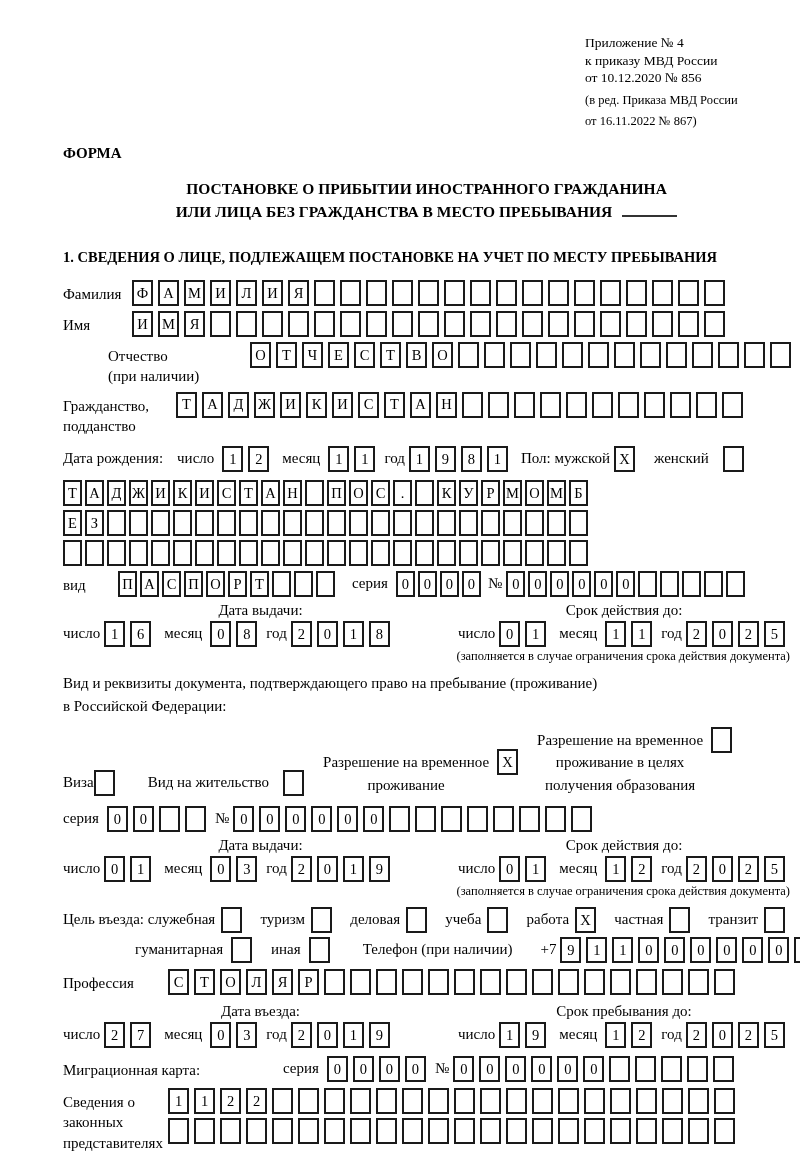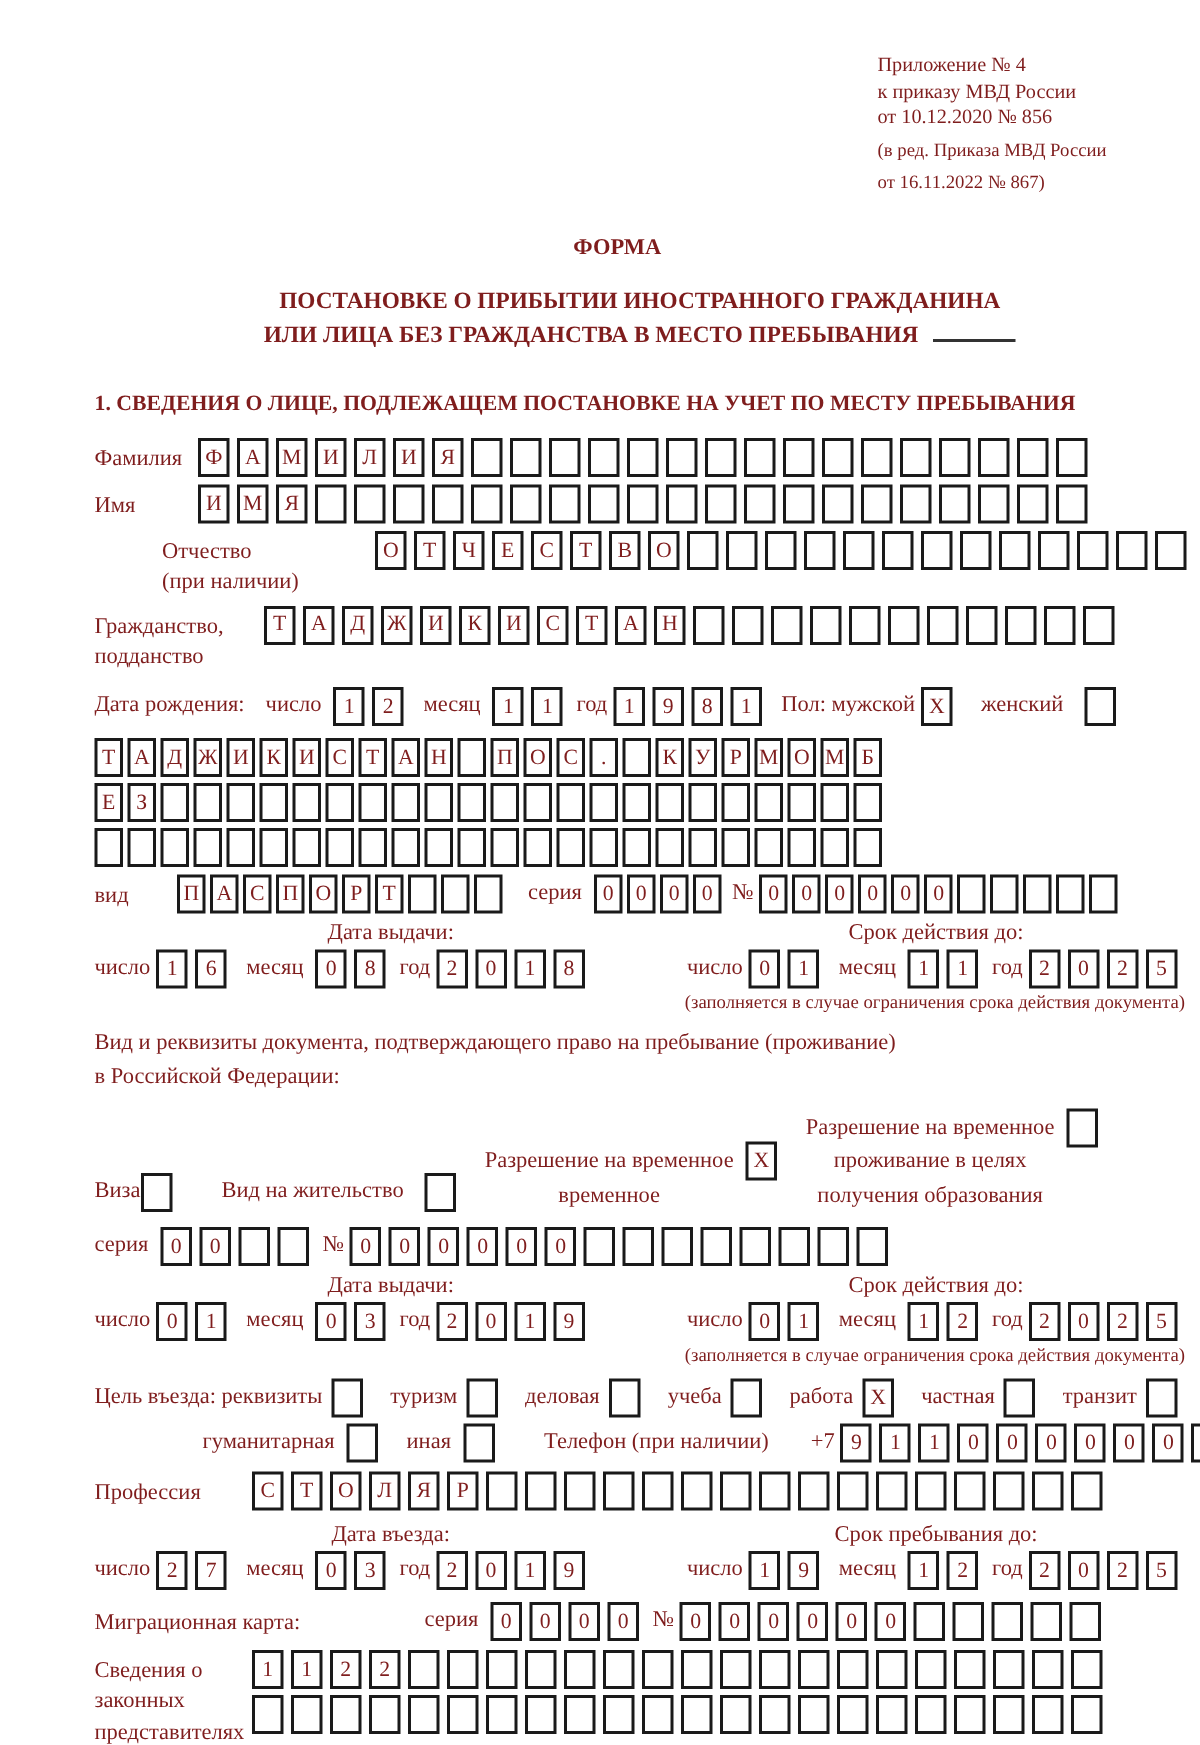--- a/index.html
+++ b/index.html
@@ -1,29 +1,29 @@
 <!DOCTYPE html>
 <html><head>
 <meta charset="utf-8">
 <style>
   * { box-sizing: border-box; }
   html,body { margin:0; padding:0; background:#fff; }
   .page {
-    position:relative; width:800px; height:1163px; background:#fff; color:#7f1d1d;
+    position:relative; width:800px; height:1163px; background:#fff; color:#000000;
     font-family:"Liberation Serif", serif; font-size:15px; overflow:hidden;
     padding:34px 12px 10px 63px;
   }
   .content { width:727px; }
 
   .top { display:flex; justify-content:flex-end; padding-right:20px; }
   .appendix { width:185px; text-align:left; }
   .appendix .l1 { font-size:13.5px; line-height:1.3; }
   .appendix .l2 { font-size:12.5px; line-height:1.3; margin-top:5px; }
 
-  .forma-row { text-align:center; padding-right:30px; font-weight:bold; font-size:15px; margin-top:28px; }
+  .forma-row { text-align:left; padding-right:30px; font-weight:bold; font-size:15px; margin-top:16px; }
 
   .title { text-align:center; font-weight:bold; font-size:15.5px; line-height:1.45; margin-top:16px; }
   .blank-line { display:inline-block; width:55px; border-bottom:2px solid #333; height:14px; margin-left:10px; }
 
   .sec-heading { font-weight:bold; font-size:14.5px; margin-top:26px; margin-bottom:14px; }
 
   .frow { display:flex; align-items:flex-start; margin-bottom:5px; }
   .flabel { font-size:15px; padding-top:4px; flex:none; line-height:1.35; }
   .lw-69 { width:69px; } .lw-105 { width:105px; } .lw-113 { width:113px; }
   .lw-142 { width:142px;margin-left:45px; } .lw-55 { width:55px; }
@@ -447,21 +447,21 @@
       <span class="inline-lab">Вид на жительство</span>
       <div class="gap14"></div>
       <span class="cells">
             <span class="cell"></span>
           </span>
     </div>
     <div class="gap14"></div>
     <div class="chk-pair">
       <div class="chk-ml">
         <div>Разрешение на временное</div>
-        <div>временное</div>
+        <div>проживание</div>
       </div>
       <div class="gap8"></div>
       <span class="cells">
             <span class="cell">X</span>
           </span>
     </div>
     <div class="gap14"></div>
     <div class="chk-pair">
       <div class="chk-ml">
         <div>Разрешение на временное</div>
@@ -558,21 +558,21 @@
               <span class="cell">2</span>
               <span class="cell">5</span>
             </div>
       </div>
     </div>
   </div>
   <div class="note">(заполняется в случае ограничения срока действия документа)</div>
 
   <div class="purpose-row">
     <div class="chk-pair">
-      <span class="inline-lab"><span>Цель въезда:</span> <span>реквизиты</span></span>
+      <span class="inline-lab"><span>Цель въезда:</span> <span>служебная</span></span>
       <span class="cells">
             <span class="cell"></span>
           </span>
     </div>
     <div class="chk-pair">
       <span class="inline-lab">туризм</span>
       <span class="cells">
             <span class="cell"></span>
           </span>
     </div>

